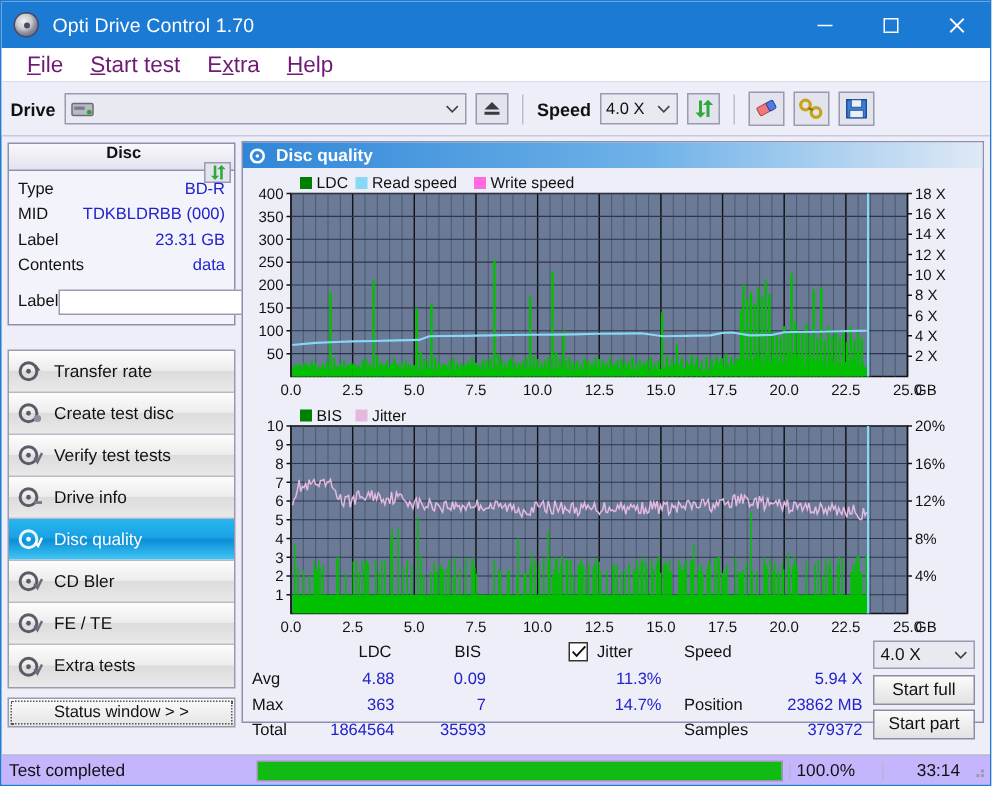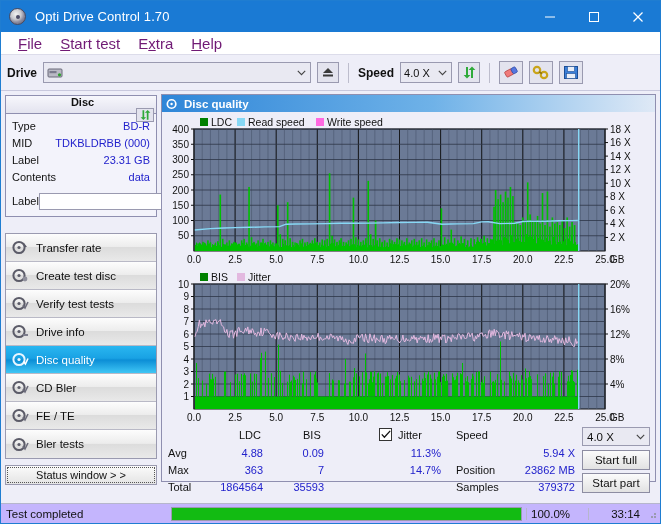--- a/index.html
+++ b/index.html
@@ -347,21 +347,21 @@
               <path d="M11 9 L13 12 L16 6" fill="none" stroke="#6b6b7a" stroke-width="1.6"></path>
             </svg>
           <span>FE / TE</span>
         </div>
         <div class="nav-item">
           <svg class="nav-ico" viewBox="0 0 17 15">
               <circle cx="7" cy="7.5" r="5.6" fill="none" stroke="#5b5b68" stroke-width="2"></circle>
               <circle cx="7" cy="7.5" r="1.6" fill="#5b5b68"></circle>
               <path d="M11 9 L13 12 L16 6" fill="none" stroke="#6b6b7a" stroke-width="1.6"></path>
             </svg>
-          <span>Bler tests</span>
+          <span>Extra tests</span>
         </div>
       </div>
 
       <div class="statuswin">
         <span>Status window &gt; &gt;</span>
       </div>
     </div>
 
     <div class="right">
       <div class="rpanel">

